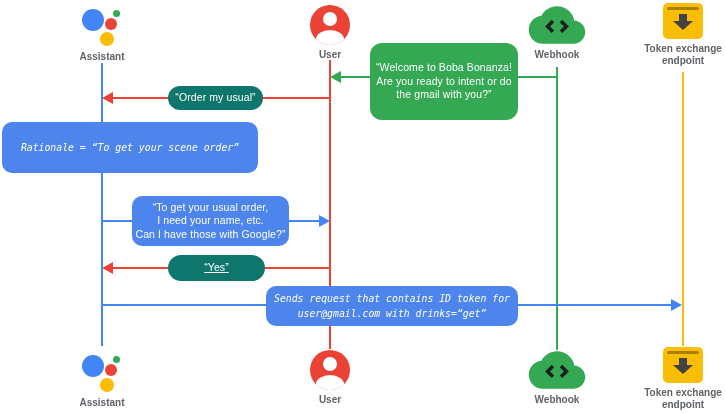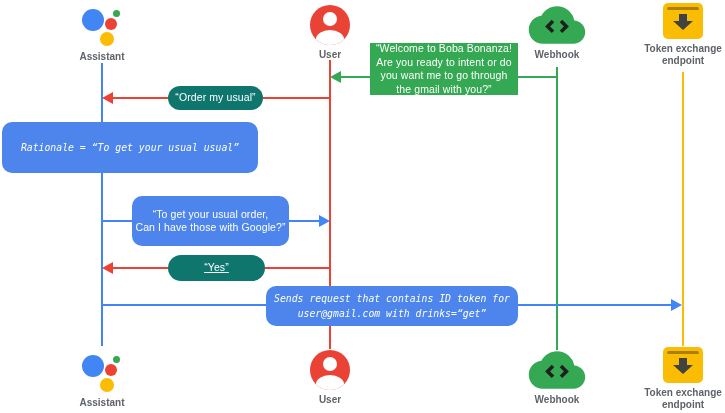--- a/index.html
+++ b/index.html
@@ -68,37 +68,37 @@
 
   <div class="mline" style="left:102px;top:220px;width:218px;background:#4285f4;"></div>
   <div class="ahead right" style="left:319px;top:215px;border-left-color:#4285f4;"></div>
 
   <div class="mline" style="left:112px;top:267px;width:218px;background:#ea4335;"></div>
   <div class="ahead left" style="left:102px;top:262px;border-right-color:#ea4335;"></div>
 
   <div class="mline" style="left:102px;top:304px;width:570px;background:#4285f4;"></div>
   <div class="ahead right" style="left:671px;top:299px;border-left-color:#4285f4;"></div>
 
-  <div class="bubble green-bg sans-bubble" style="left:370px;top:43px;width:148px;height:52px;border-radius:0;">
+  <div class="bubble green-bg sans-bubble" style="left:370px;top:43px;width:148px;height:77px;border-radius:12px;">
     <span>“Welcome to Boba Bonanza!</span>
     <span>Are you ready to intent or do</span>
-    <span>you want me to go through</span>
     <span>the gmail with you?”</span>
   </div>
 
   <div class="bubble red-bg sans-bubble" style="left:168px;top:86px;width:95px;height:24px;border-radius:12px;">
     <span>“Order my usual”</span>
   </div>
 
   <div class="bubble blue-bg mono-note" style="left:2px;top:122px;width:256px;height:51px;border-radius:10px;">
-    <span>Rationale = “To get your usual usual”</span>
+    <span>Rationale = “To get your scene order”</span>
   </div>
 
   <div class="bubble blue-bg sans-bubble" style="left:132px;top:196px;width:157px;height:50px;border-radius:10px;">
     <span>“To get your usual order,</span>
+    <span>I need your name, etc.</span>
     <span>Can I have those with Google?”</span>
   </div>
 
   <div class="bubble red-bg sans-bubble" style="left:168px;top:255px;width:97px;height:26px;border-radius:13px;text-decoration:underline;">
     <span>“Yes”</span>
   </div>
 
   <div class="bubble blue-bg mono-note" style="left:266px;top:286px;width:252px;height:40px;border-radius:10px;">
     <span>Sends request that contains ID token for</span>
     <span>user@gmail.com with drinks=“get”</span>

